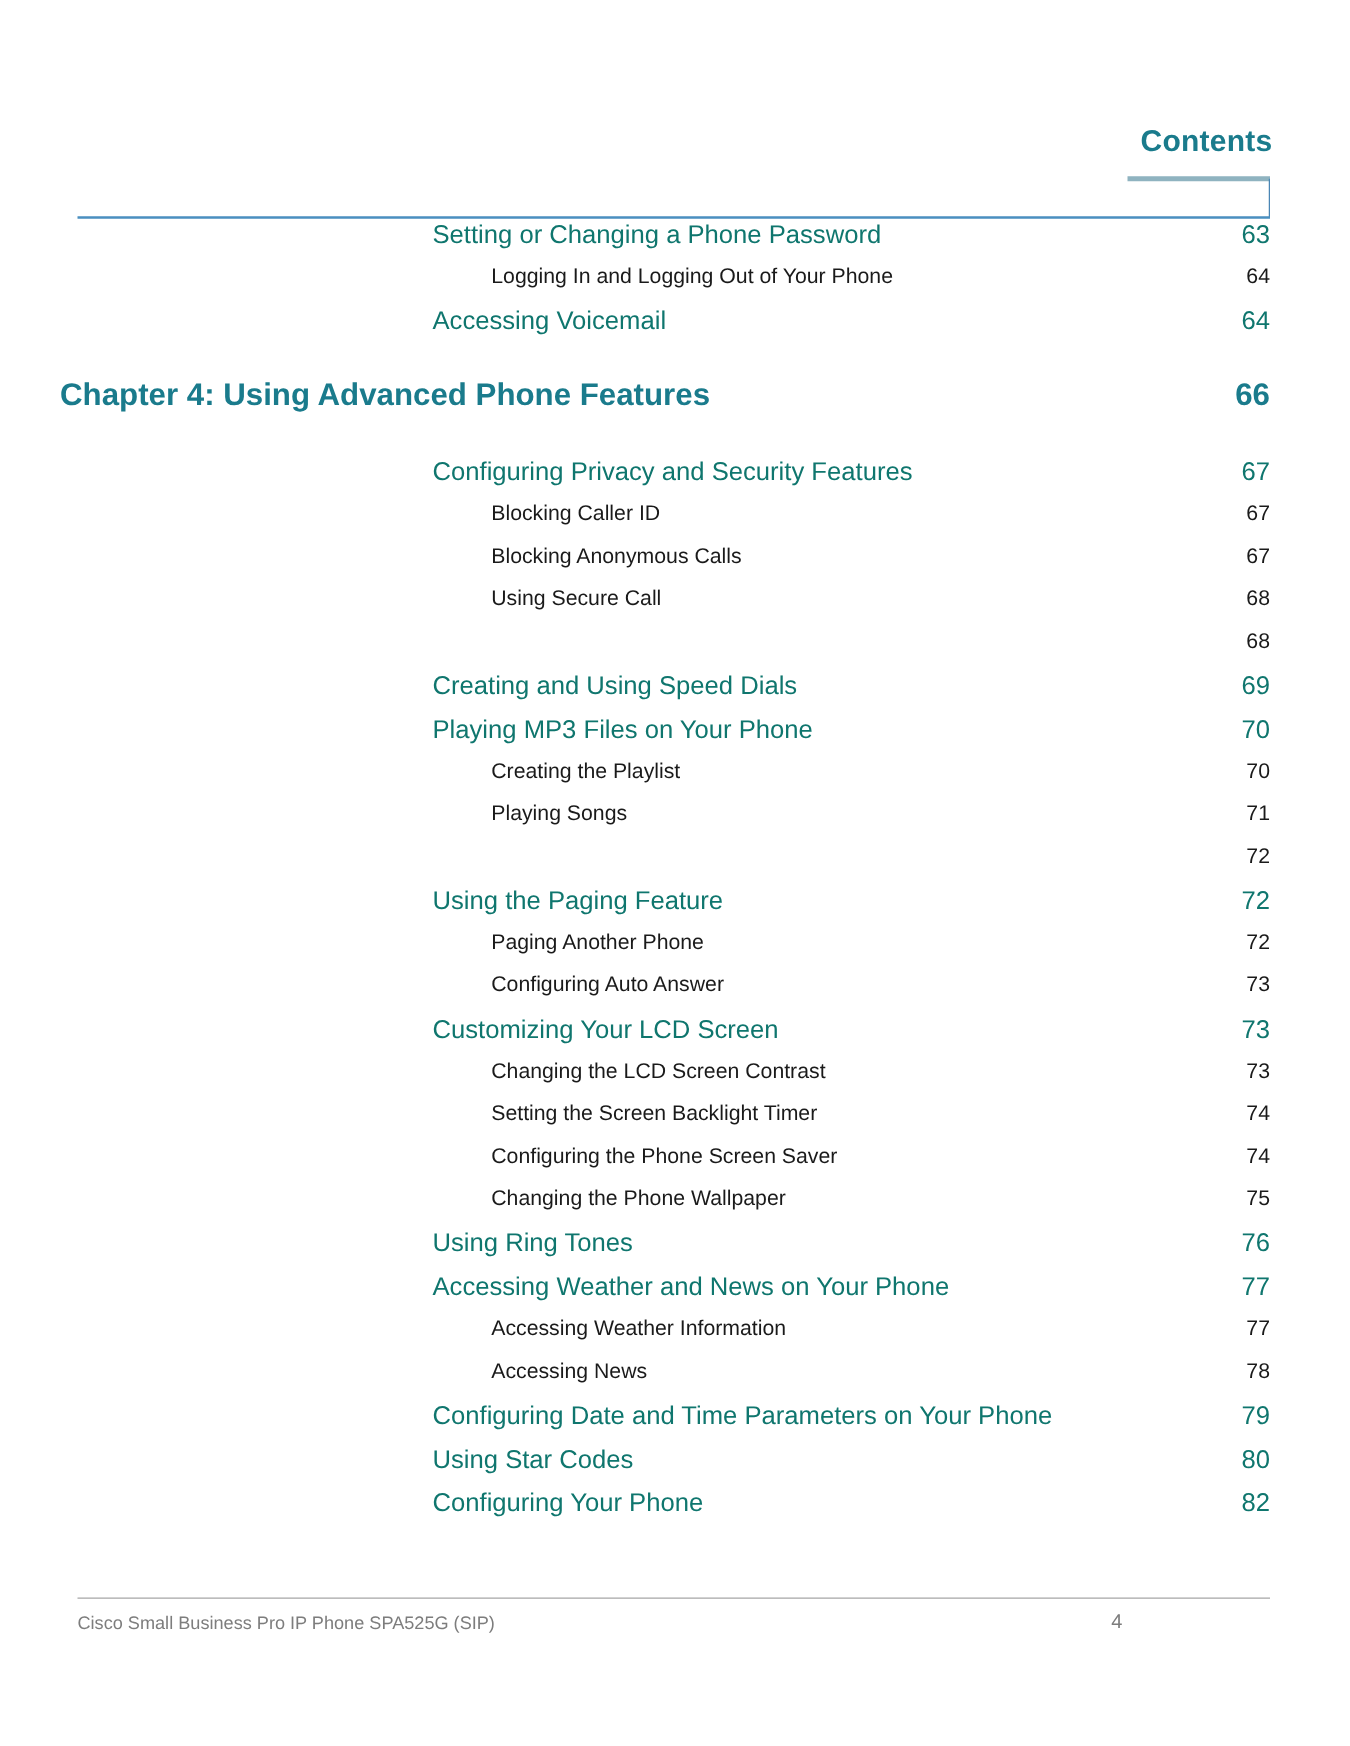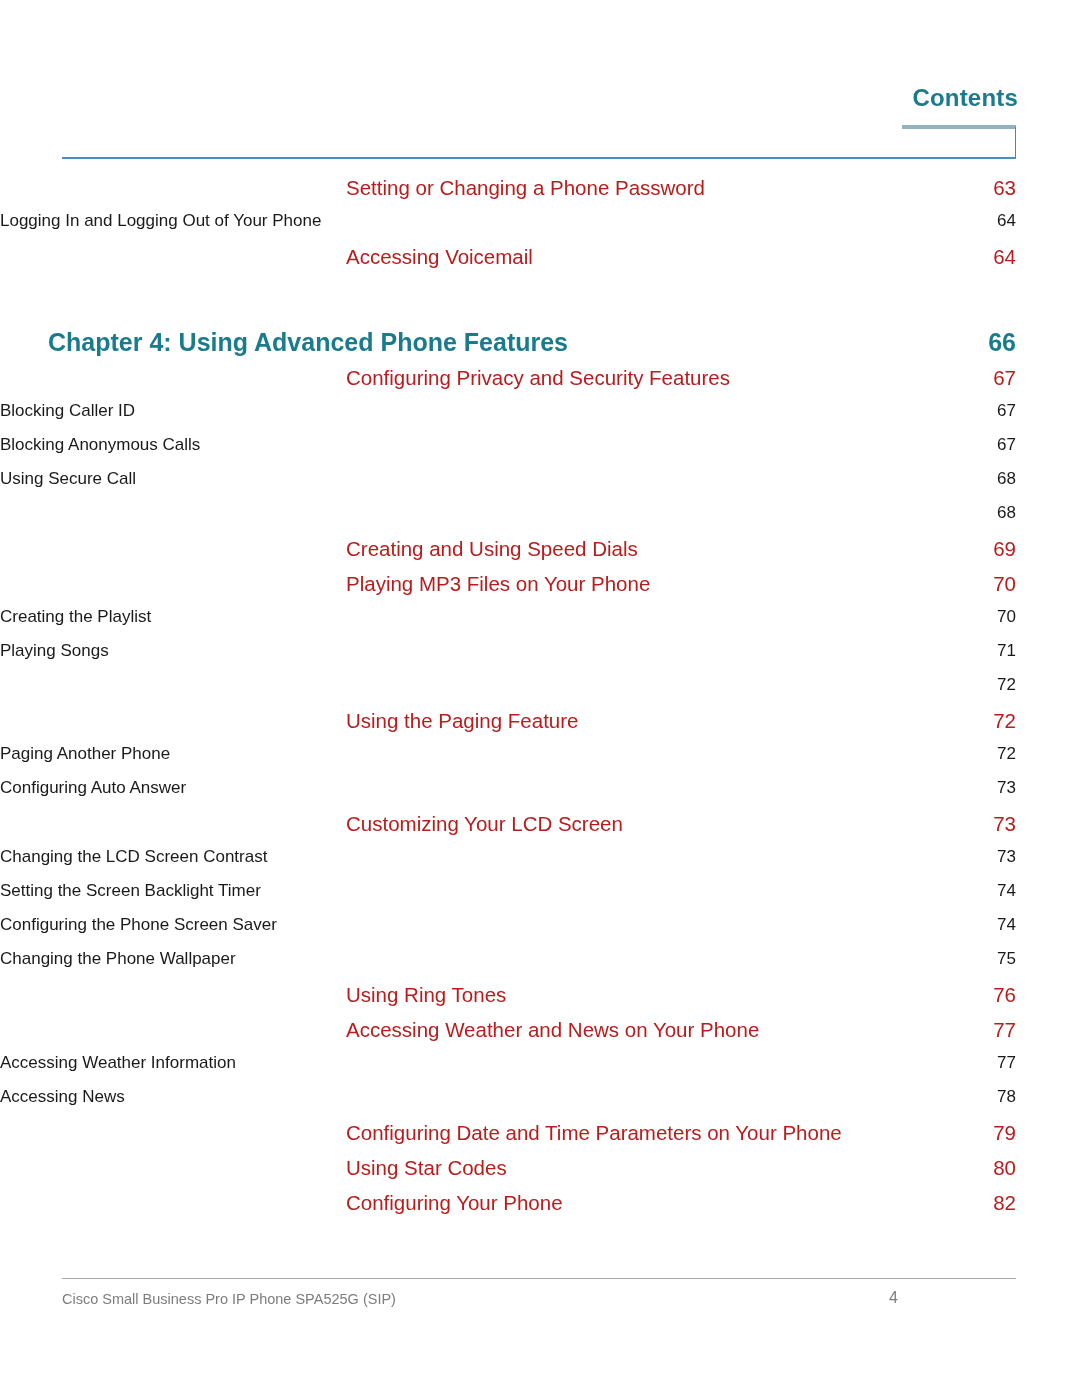--- a/index.html
+++ b/index.html
@@ -15,21 +15,21 @@
     font-family: "Liberation Sans", sans-serif;
     color: #000000;
     position: relative;
     overflow: hidden;
   }
 
   
   .page-header {
     position: absolute;
     left: 0;
-    top: 0;
+    top: 16px;
     width: 1080px;
     height: 160px;
   }
 
   .header-title {
     position: absolute;
     right: 62px;
     top: 86px;
     font-size: 24px;
     font-weight: bold;
@@ -96,46 +96,46 @@
   .toc-page {
     flex: 0 0 auto;
     text-align: center;
     white-space: nowrap;
   }
 
   
   .lvl1 {
     height: 35px;
     font-size: 20.5px;
-    color: #b91c1c;
+    color: #0f766e;
     gap: 21px;
   }
   .lvl1 .toc-label { padding-left: 346px; }
   .lvl1 .toc-page  { font-size: 20.5px; }
 
   
   .lvl2 {
     height: 34px;
     font-size: 17px;
     color: #1a1a1a;
   }
-  .lvl2 .toc-label { }
+  .lvl2 .toc-label { padding-left: 393px; }
   .lvl2 .toc-page  { font-size: 17px; }
 
   
   .chapter {
     height: 44px;
     margin-top: 22px;
     margin-bottom: 20px;
     font-size: 25px;
     font-weight: bold;
     color: #1a7b8c;
   }
   .chapter .toc-label { padding-left: 48px; }
-  .chapter .toc-page  { font-size: 25px; font-weight: bold; color: #1a7b8c; margin-top: 26px; }
+  .chapter .toc-page  { font-size: 25px; font-weight: bold; color: #1a7b8c; }
 
   
   .page-footer {
     position: absolute;
     left: 0;
     bottom: 0;
     width: 960px;
     height: 130px;
   }
 

